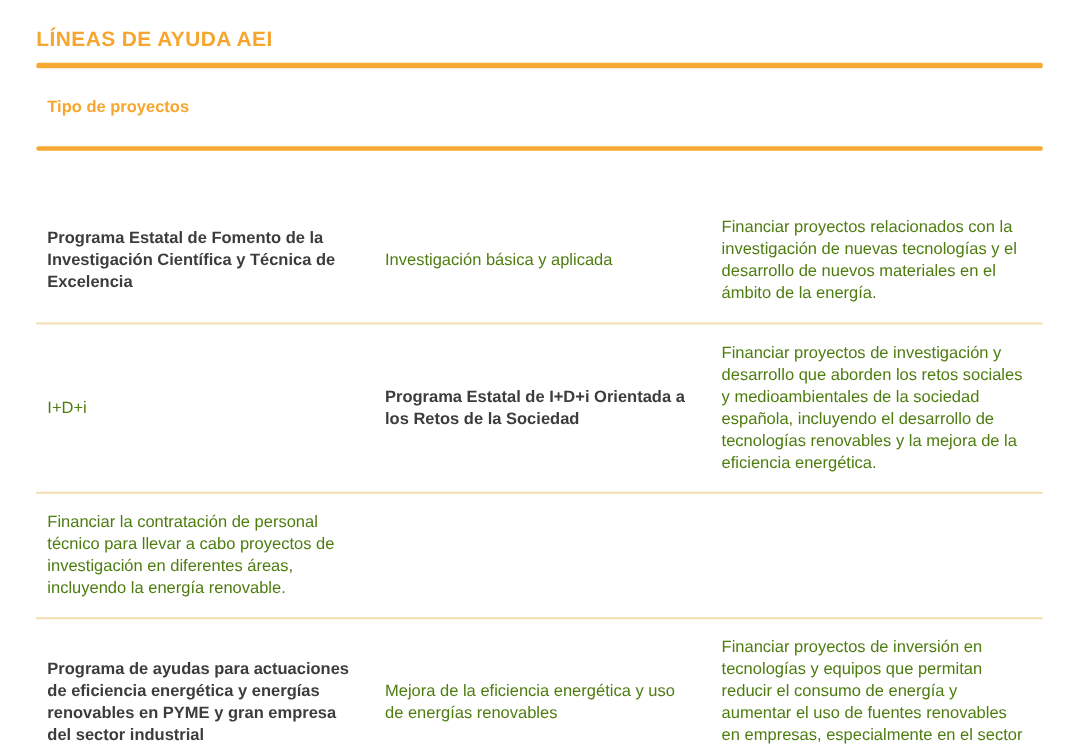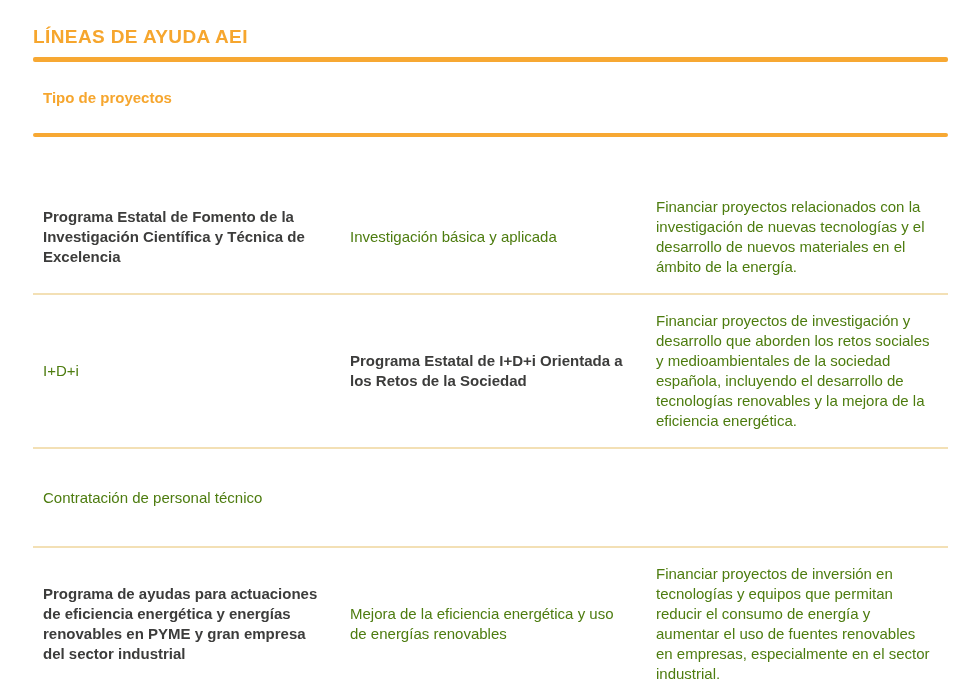--- a/index.html
+++ b/index.html
@@ -80,21 +80,21 @@
     <div class="cell">Financiar proyectos relacionados con la investigación de nuevas tecnologías y el desarrollo de nuevos materiales en el ámbito de la energía.</div>
   </div>
 
   <div class="grid-row body-row row-2">
     <div class="cell">I+D+i</div>
     <div class="cell linea">Programa Estatal de I+D+i Orientada a los Retos de la Sociedad</div>
     <div class="cell">Financiar proyectos de investigación y desarrollo que aborden los retos sociales y medioambientales de la sociedad española, incluyendo el desarrollo de tecnologías renovables y la mejora de la eficiencia energética.</div>
   </div>
 
   <div class="grid-row body-row row-3">
-    <div class="cell">Contratación de personal técnico</div>
+    <div class="cell">Financiar la contratación de personal técnico para llevar a cabo proyectos de investigación en diferentes áreas, incluyendo la energía renovable.</div>
   </div>
 
   <div class="grid-row body-row row-4">
     <div class="cell linea">Programa de ayudas para actuaciones de eficiencia energética y energías renovables en PYME y gran empresa del sector industrial</div>
     <div class="cell">Mejora de la eficiencia energética y uso de energías renovables</div>
     <div class="cell">Financiar proyectos de inversión en tecnologías y equipos que permitan reducir el consumo de energía y aumentar el uso de fuentes renovables en empresas, especialmente en el sector industrial.</div>
   </div>
 
 </div>
 

